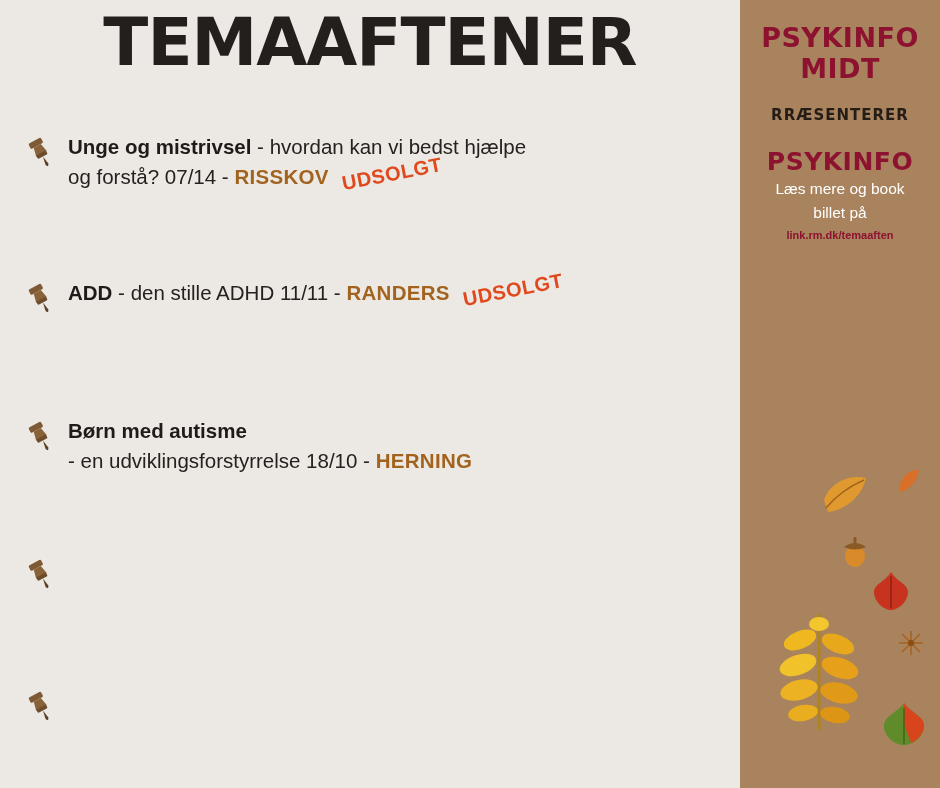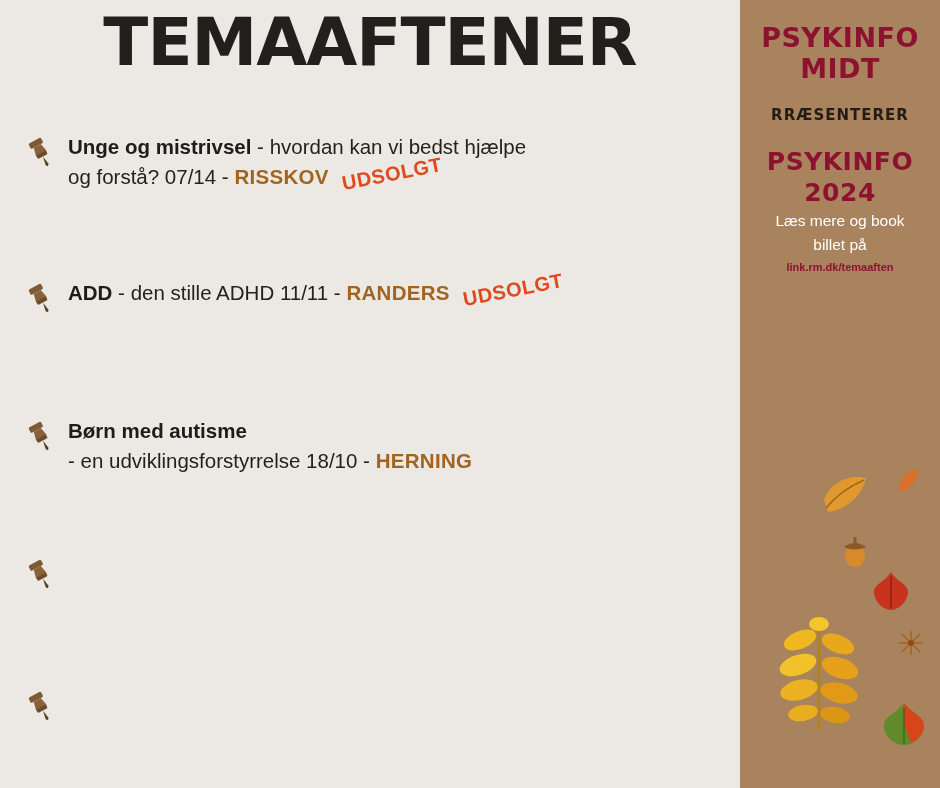--- a/index.html
+++ b/index.html
@@ -253,21 +253,20 @@
 
     <div class="brand">
       <div>PSYKINFO</div>
       <div>MIDT</div>
     </div>
 
     <div class="presents">RRÆSENTERER</div>
 
     <div class="month">
       <div>PSYKINFO</div>
-      <div>2024</div>
     </div>
 
     <div class="booking">
       <div>Læs mere og book</div>
       <div>billet på</div>
       <a class="booking-link" href="#">link.rm.dk/temaaften</a>
     </div>
 
     <svg class="leaf" style="left:80px; top:470px;" width="50" height="46" viewBox="0 0 50 46">
       <path d="M4 30 C10 12, 30 4, 46 8 C42 26, 26 40, 8 42 Z" fill="#e0992f"></path>

